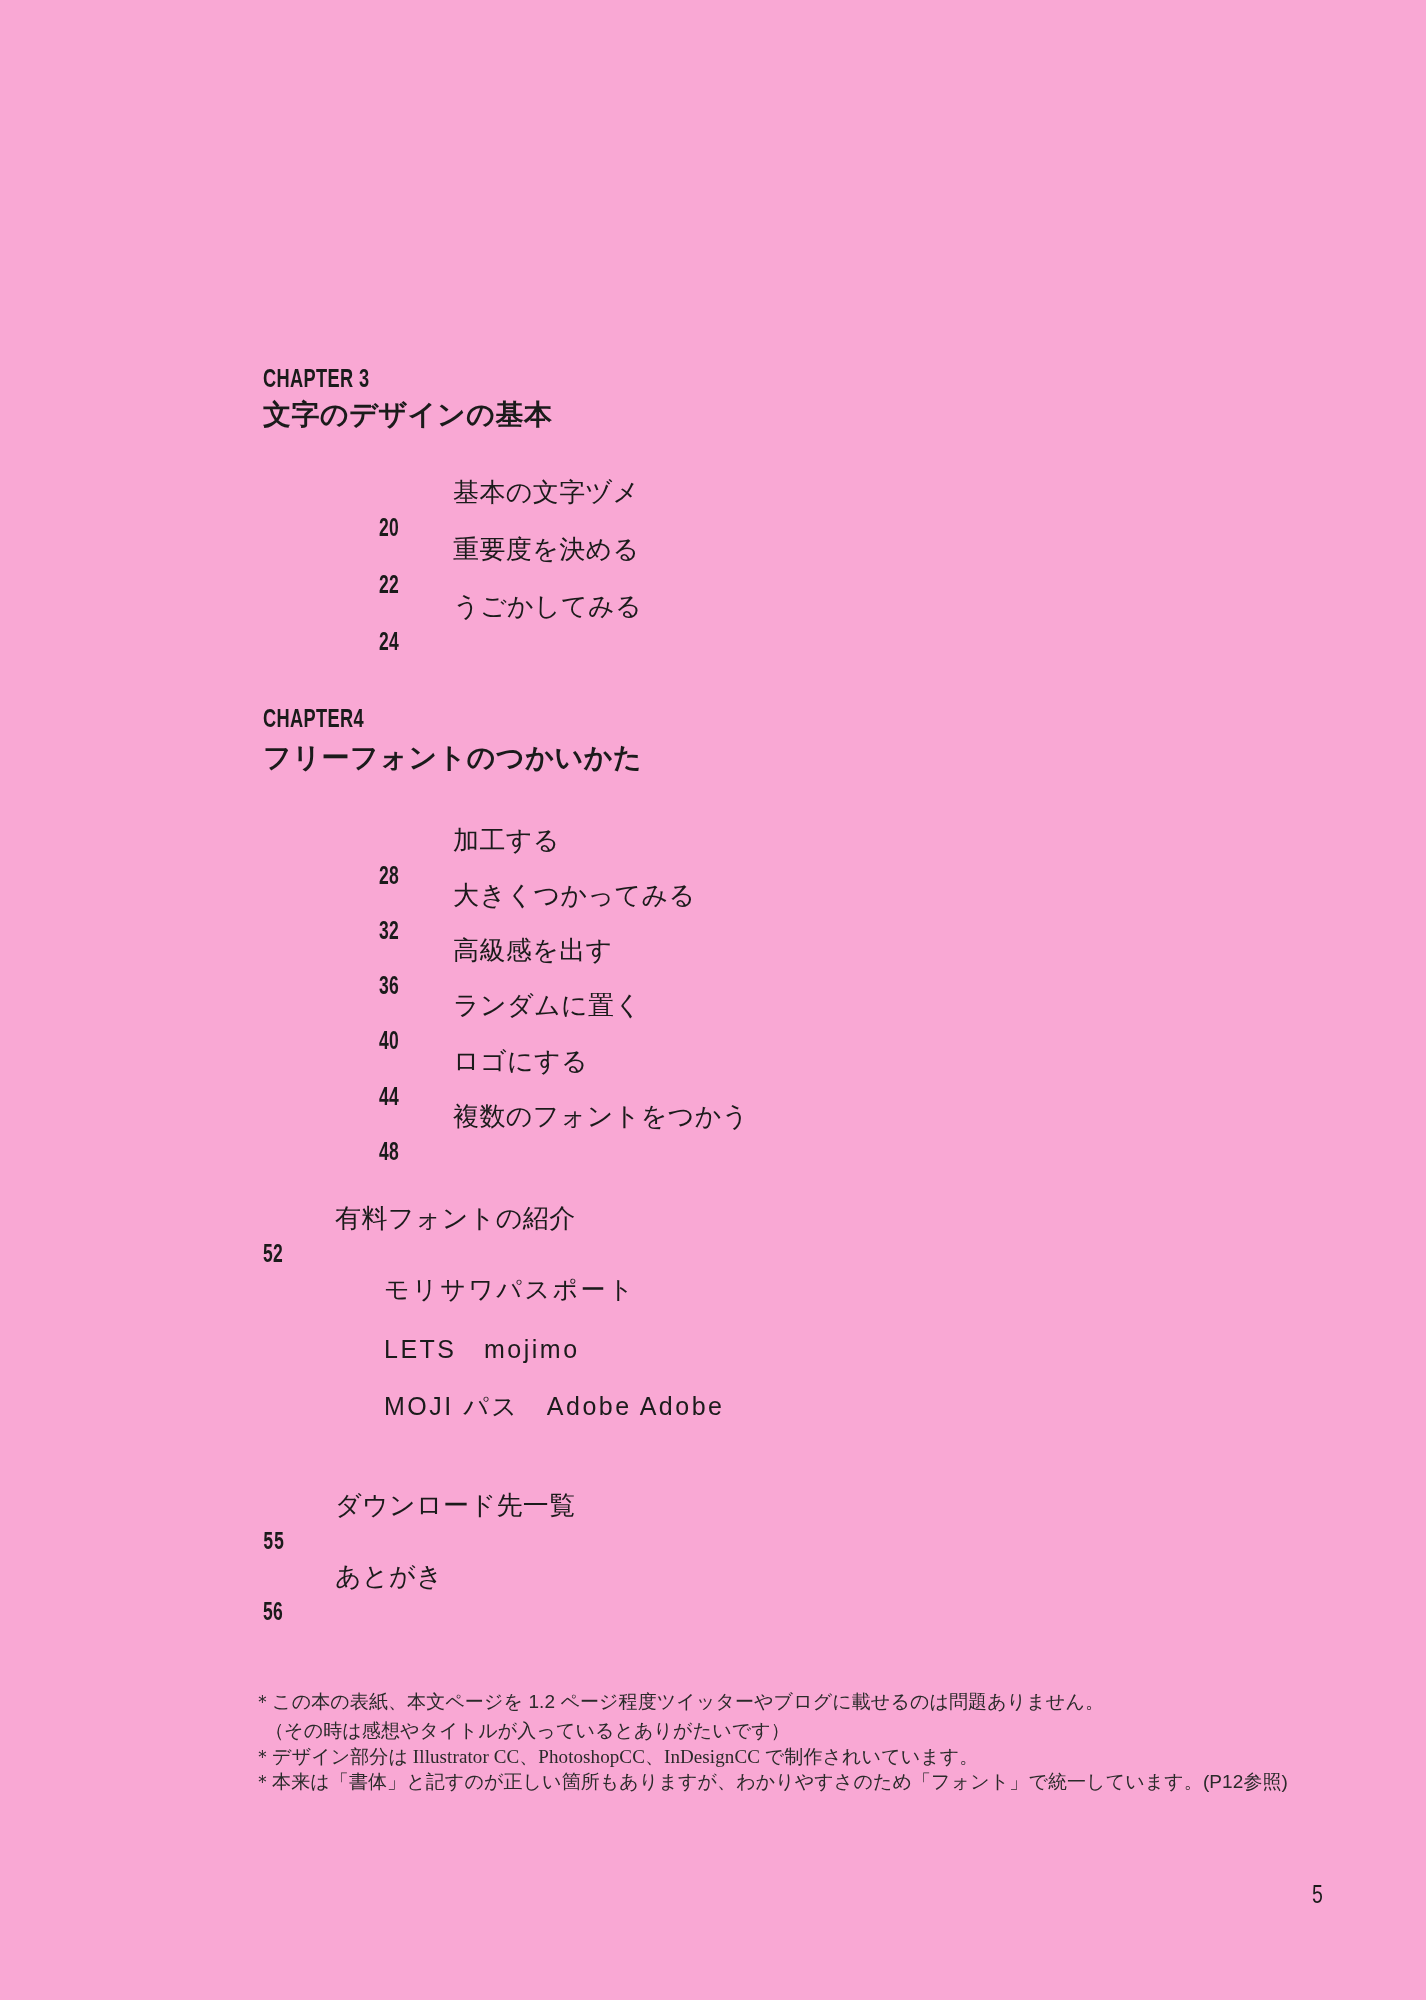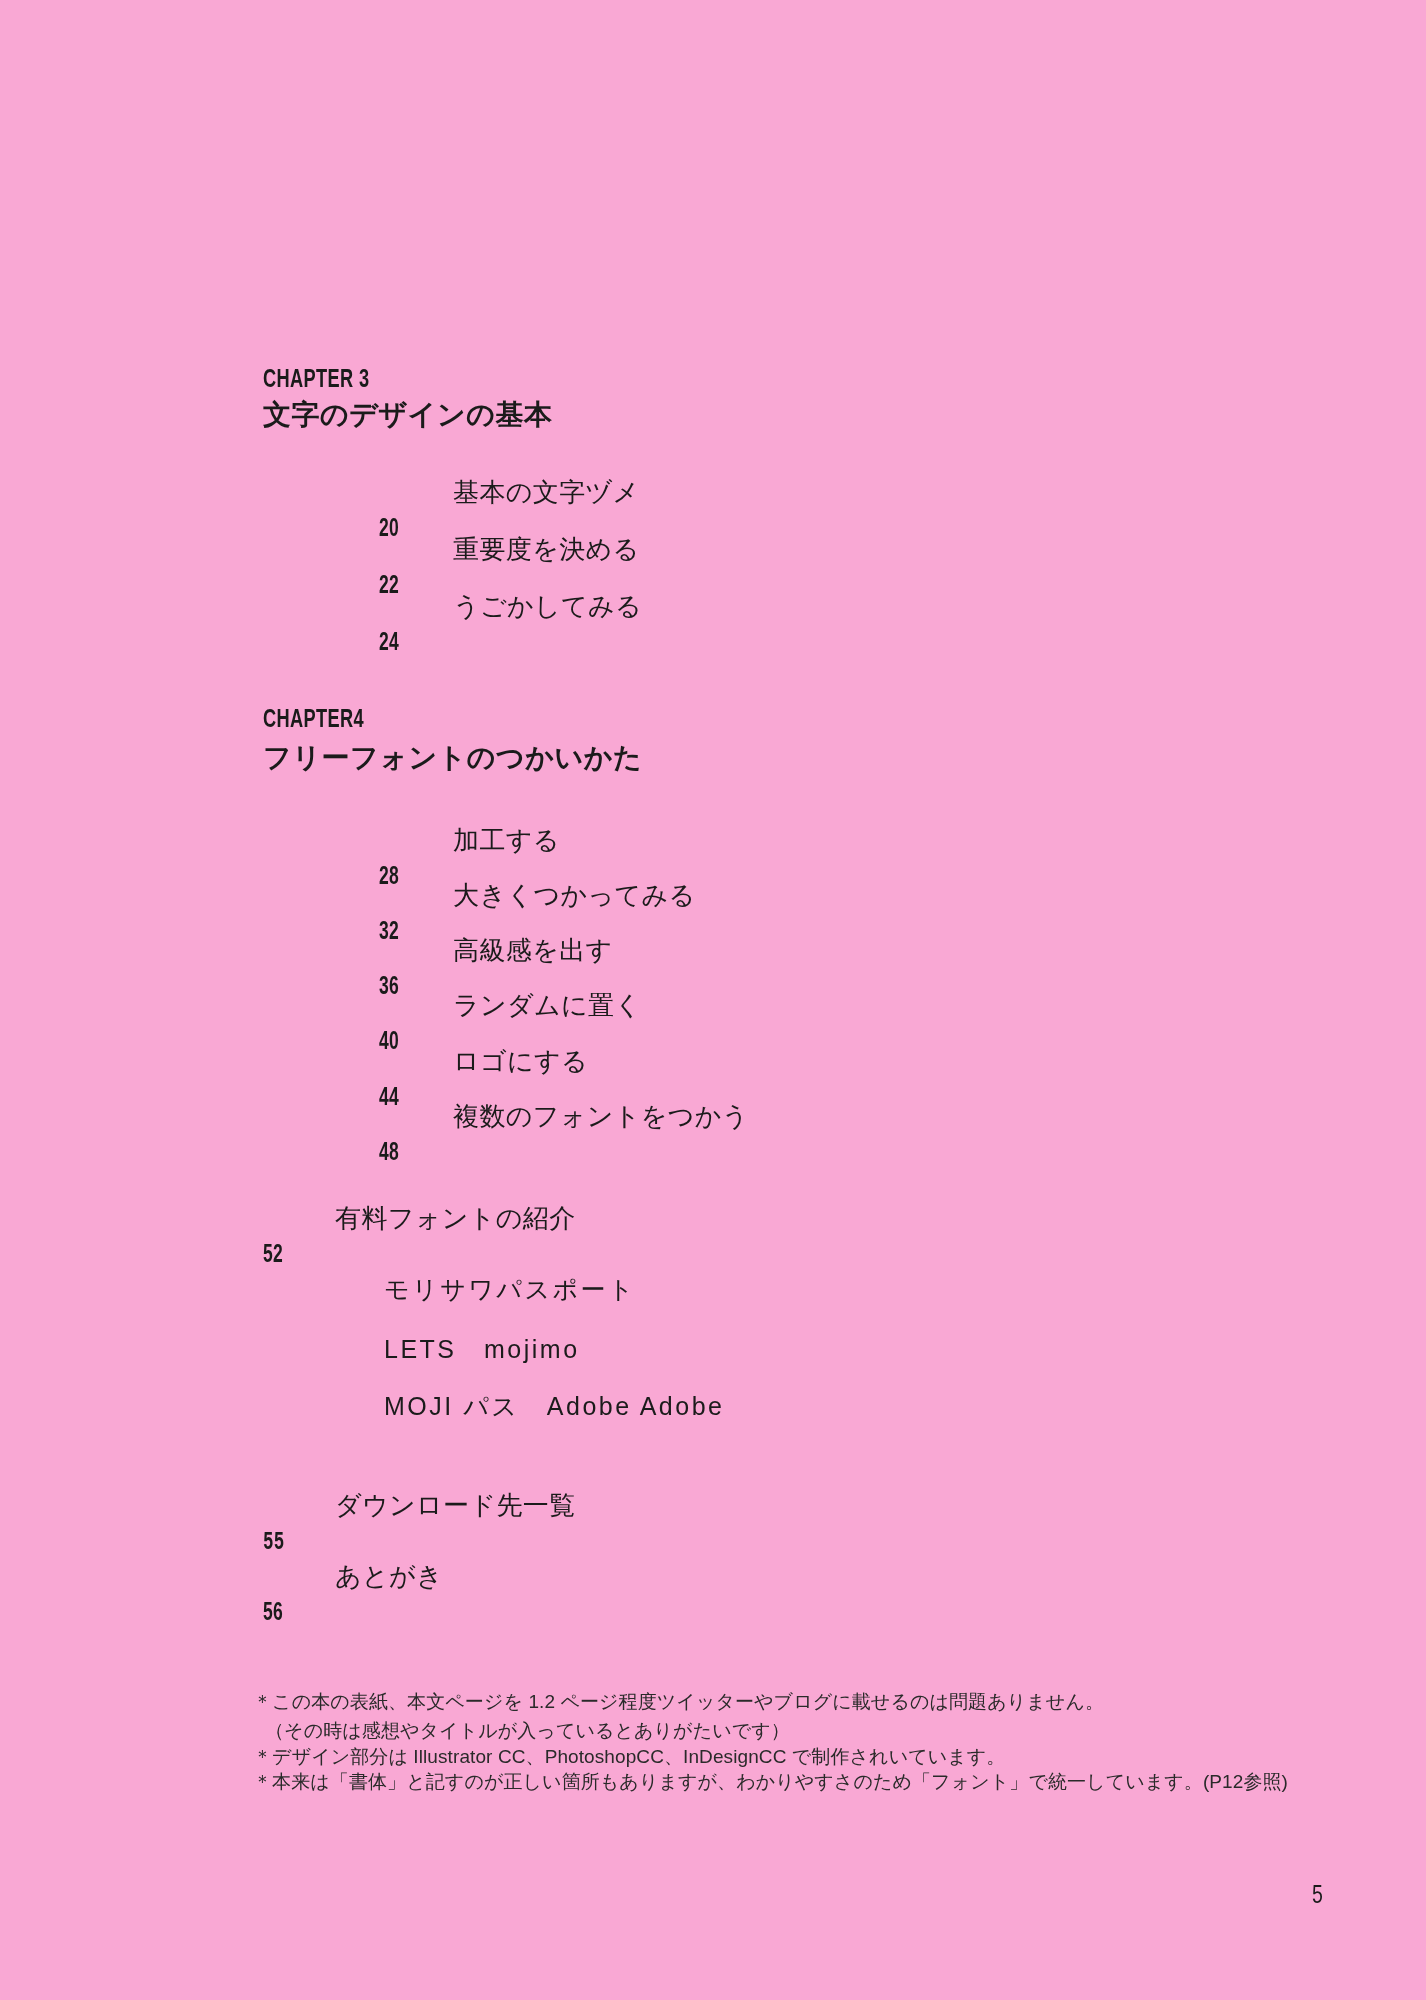--- a/index.html
+++ b/index.html
@@ -128,20 +128,20 @@
     <span class="ititle">ダウンロード先一覧</span>
   </div>
 
   <div class="abs toc-row sec-row" style="left:263px; top:1563px;">
     <span class="pnum"><span class="condensed">56</span></span>
     <span class="ititle">あとがき</span>
   </div>
 
   <div class="abs footnote" style="left:253px; top:1692px;">＊この本の表紙、本文ページを 1.2 ページ程度ツイッターやブログに載せるのは問題ありません。</div>
   <div class="abs footnote indent" style="left:253px; top:1721px;">（その時は感想やタイトルが入っているとありがたいです）</div>
-  <div class="abs footnote" style="left:253px; top:1747px;">＊デザイン部分は Illustrator CC、PhotoshopCC、InDesignCC で制作されいています。</div>
+  <div class="abs footnote" style="left:253px; top:1747px;font-family:Liberation Serif, serif;">＊デザイン部分は Illustrator CC、PhotoshopCC、InDesignCC で制作されいています。</div>
   <div class="abs footnote" style="left:253px; top:1772px;">＊本来は「書体」と記すのが正しい箇所もありますが、わかりやすさのため「フォント」で統一しています。(P12参照)</div>
 
   <div class="abs folio" style="left:1312px; top:1879px;">
     <span class="condensed" style="transform:scaleX(0.75); font-weight:500;">5</span>
   </div>
 
 </div>
 
 </body></html>

